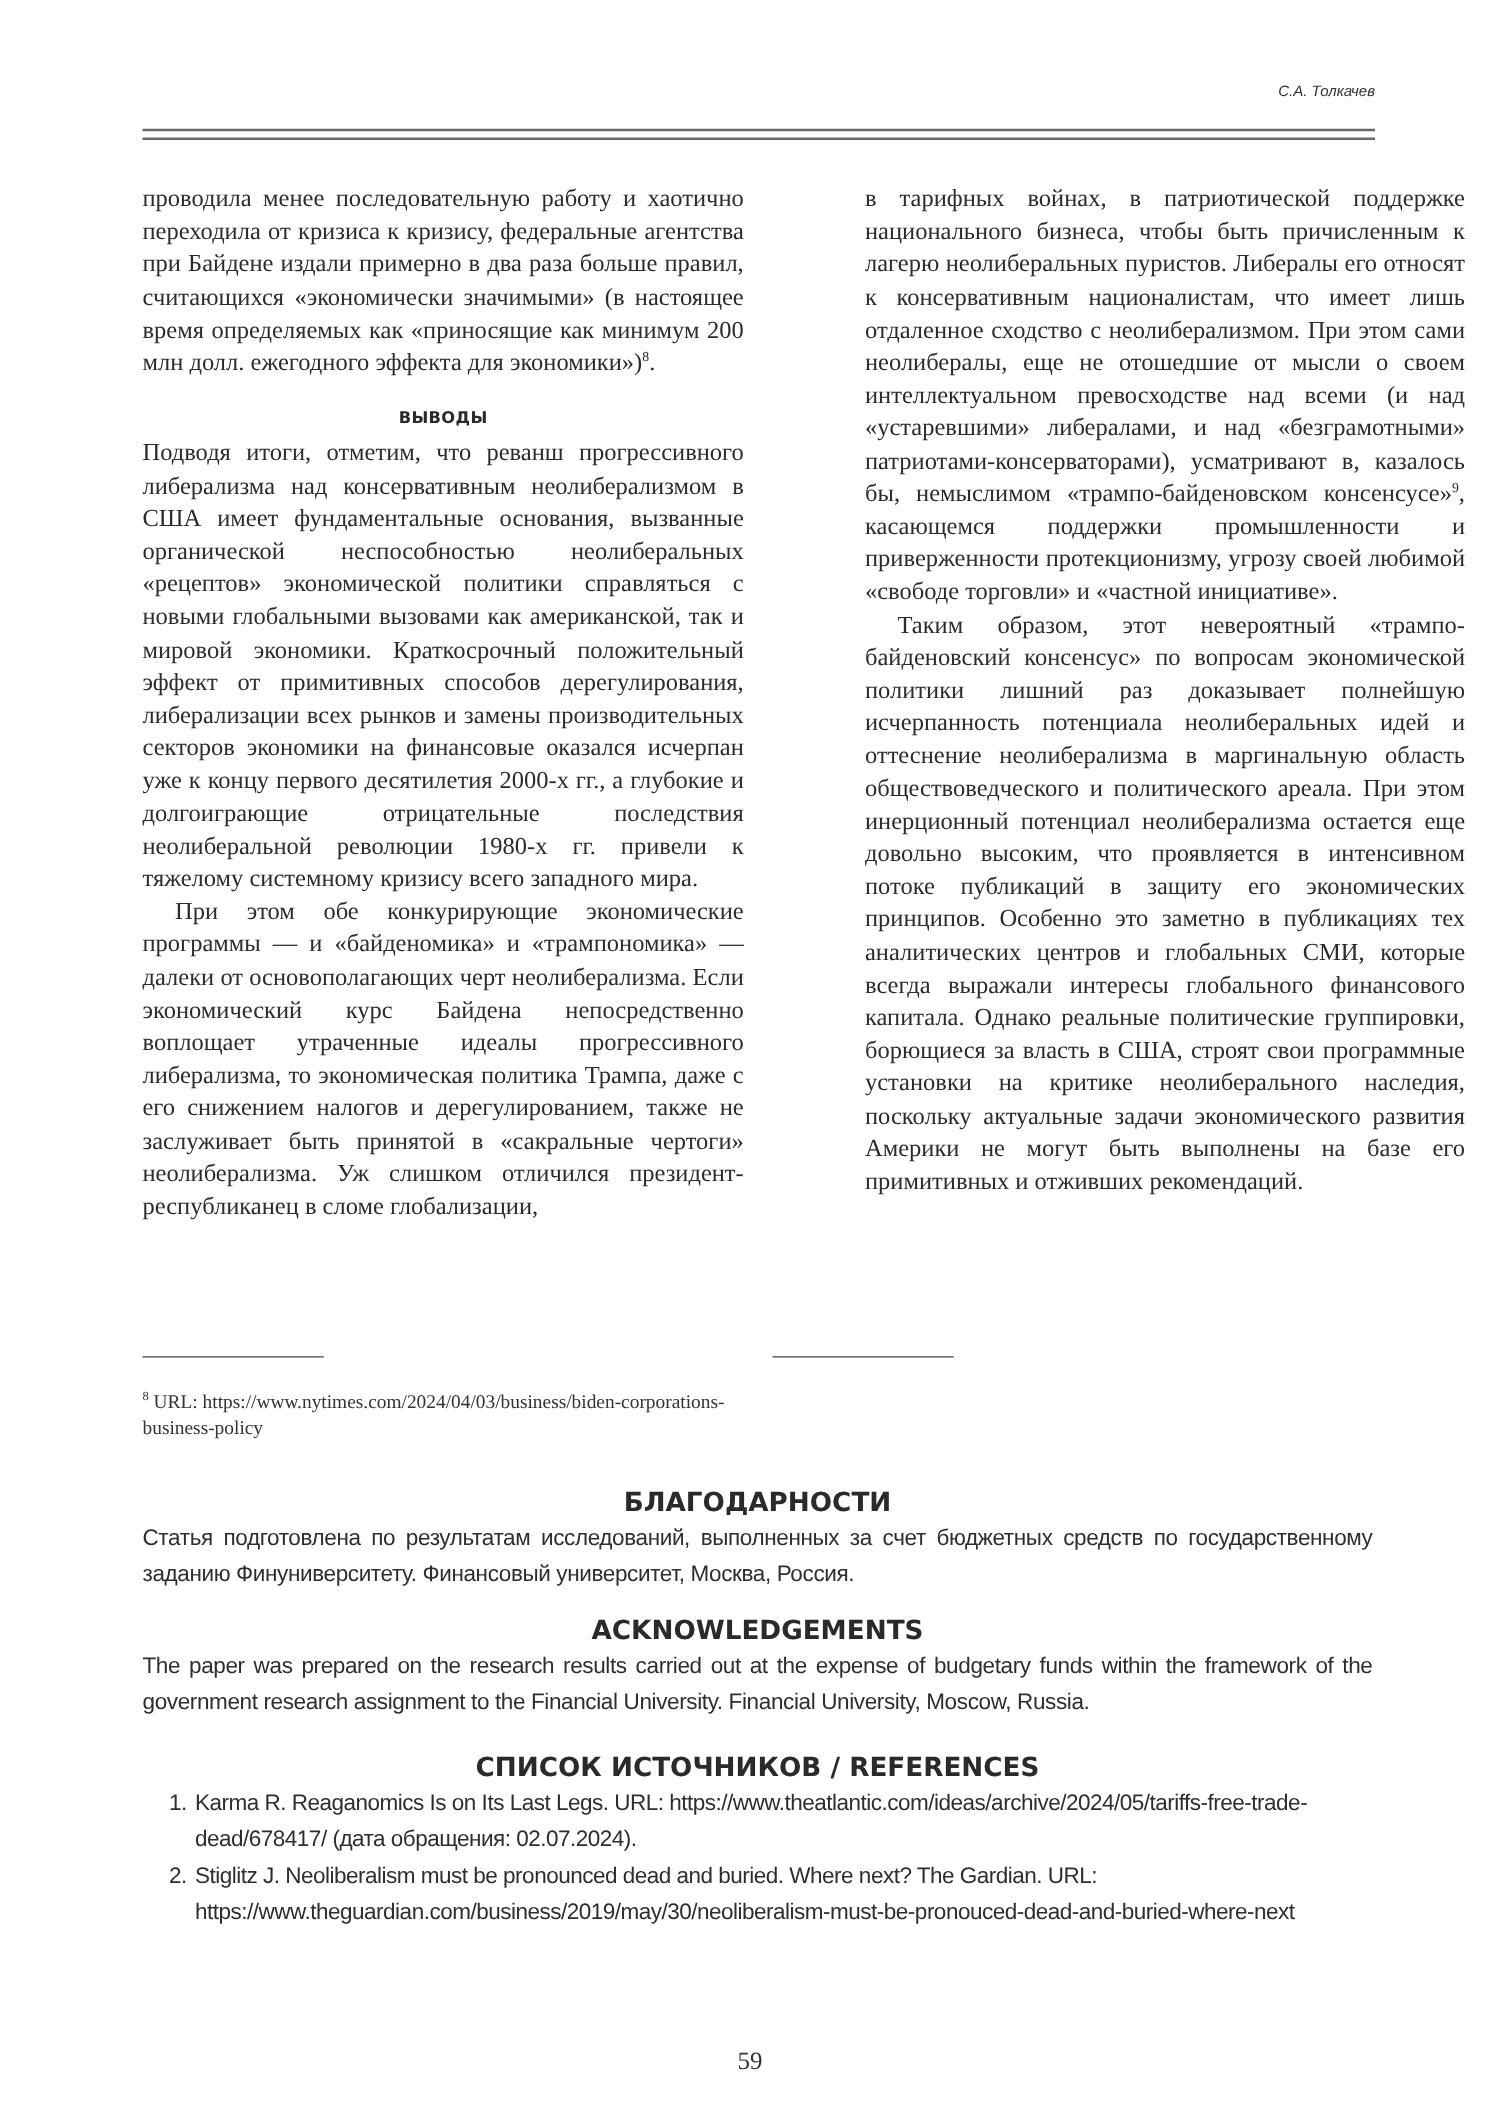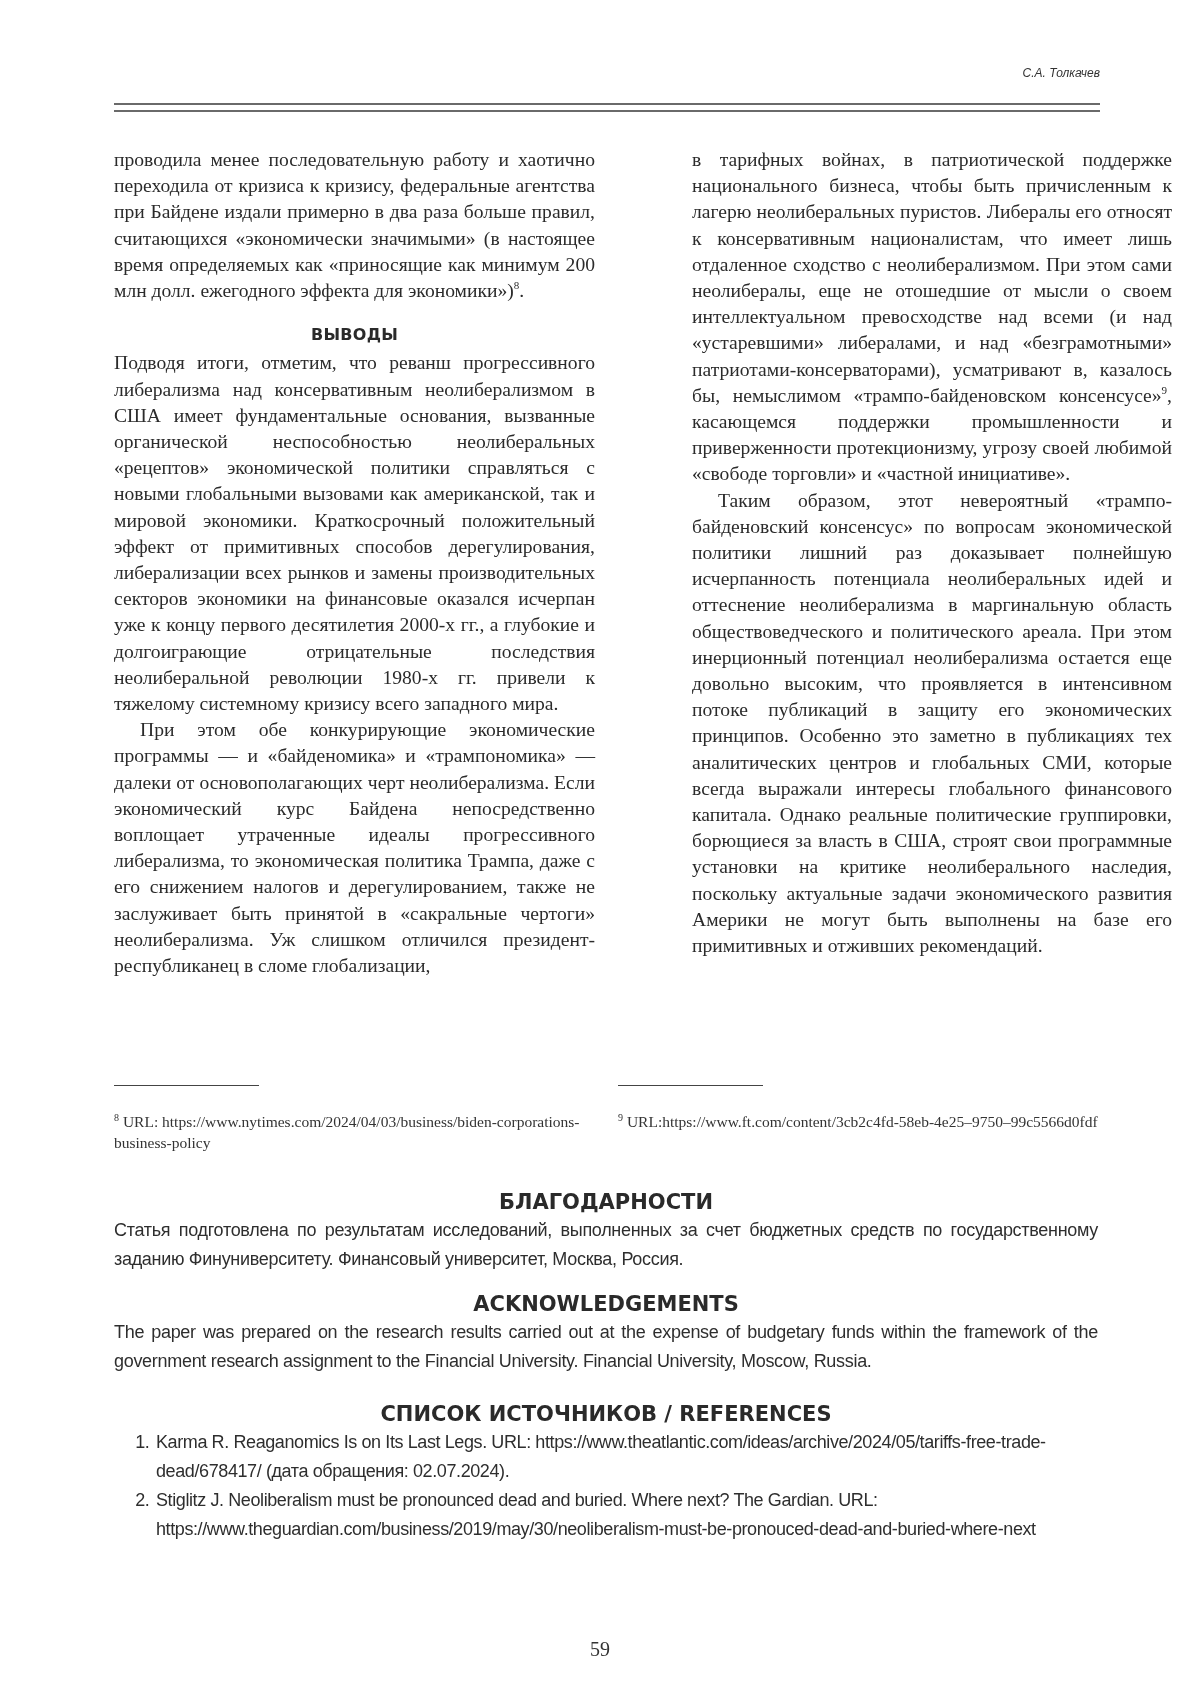--- a/index.html
+++ b/index.html
@@ -16,21 +16,21 @@
   .col {
     position: absolute; top: 147px;
     font-family: "Liberation Serif", serif; font-size: 19.6px; line-height: 26.2px;
     text-align: justify; color: #2b2b2b;
   }
   .col.left { left: 114px; width: 481px; }
   .col.right { left: 646px; width: 480px; margin-left: 46px; }
   .col p { margin: 0; }
   .col p.indent { text-indent: 26px; }
   .section-title {
-    font-family: "DejaVu Sans", sans-serif; font-weight: bold; font-size: 16px;
+    font-family: "DejaVu Sans", sans-serif; font-weight: bold; font-size: 13px;
     text-align: center; margin: 18px 0 2px 0; letter-spacing: 0.3px; color: #2a2a2a;
   }
   sup { font-size: 11px; line-height: 0; vertical-align: super; }
   .fn-rule { position: absolute; width: 145px; height: 0; border-top: 1.5px solid #444; top: 1085px; }
   .fn-rule.left { left: 114px; }
   .fn-rule.right { left: 618px; }
   .footnote {
     position: absolute; top: 1098px;
     font-family: "Liberation Serif", serif; font-size: 15.5px; line-height: 21px; color: #333; margin-top: 13px;
   }
@@ -76,24 +76,20 @@
     <p class="indent">Таким образом, этот невероятный «трампо-байденовский консенсус» по вопросам экономической политики лишний раз доказывает полнейшую исчерпанность потенциала неолиберальных идей и оттеснение неолиберализма в маргинальную область обществоведческого и политического ареала. При этом инерционный потенциал неолиберализма остается еще довольно высоким, что проявляется в интенсивном потоке публикаций в защиту его экономических принципов. Особенно это заметно в публикациях тех аналитических центров и глобальных СМИ, которые всегда выражали интересы глобального финансового капитала. Однако реальные политические группировки, борющиеся за власть в США, строят свои программные установки на критике неолиберального наследия, поскольку актуальные задачи экономического развития Америки не могут быть выполнены на базе его примитивных и отживших рекомендаций.</p>
   </div>
 
   <div class="fn-rule left"></div>
   <div class="fn-rule right"></div>
 
   <div class="footnote left">
     <sup>8</sup>
     <span>URL: https://www.nytimes.com/2024/04/03/business/biden-corporations-business-policy</span>
   </div>
-  <div class="footnote right">
-    <sup>9</sup>
-    <span>URL:https://www.ft.com/content/3cb2c4fd-58eb-4e25–9750–99c5566d0fdf</span>
-  </div>
 
   <div class="full ack-ru">
     <div class="heading">БЛАГОДАРНОСТИ</div>
     <p>Статья подготовлена по результатам исследований, выполненных за счет бюджетных средств по государственному заданию Финуниверситету. Финансовый университет, Москва, Россия.</p>
   </div>
 
   <div class="full ack-en">
     <div class="heading">ACKNOWLEDGEMENTS</div>
     <p>The paper was prepared on the research results carried out at the expense of budgetary funds within the framework of the government research assignment to the Financial University. Financial University, Moscow, Russia.</p>
   </div>

